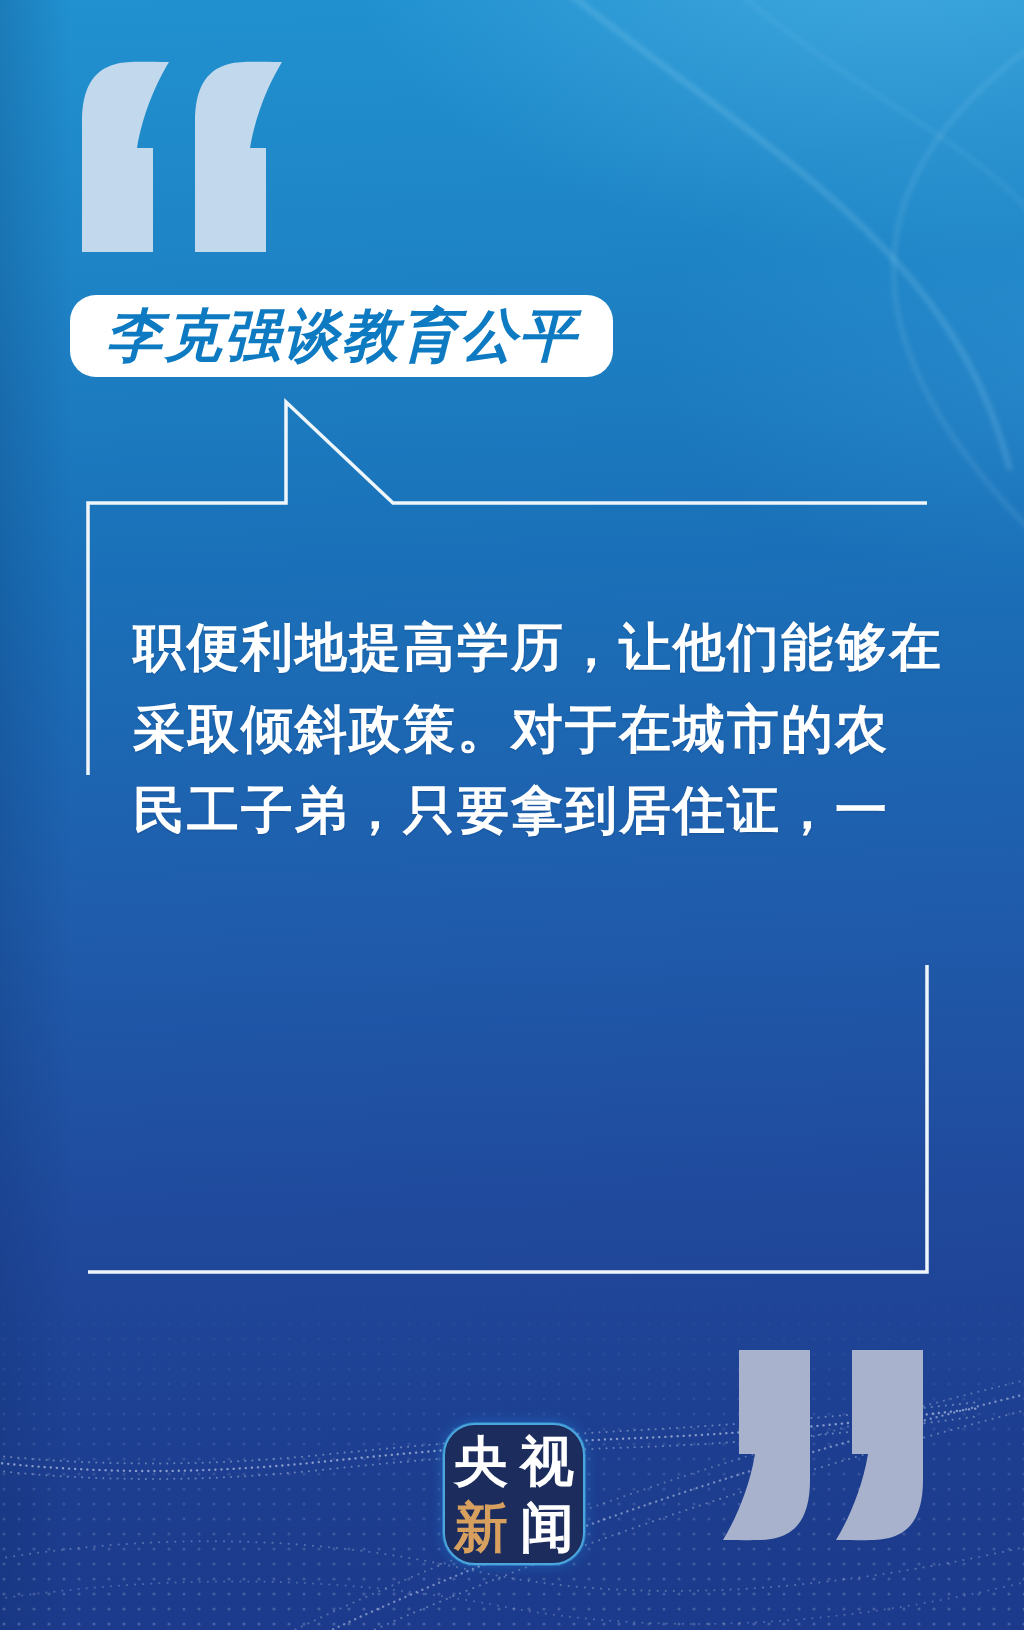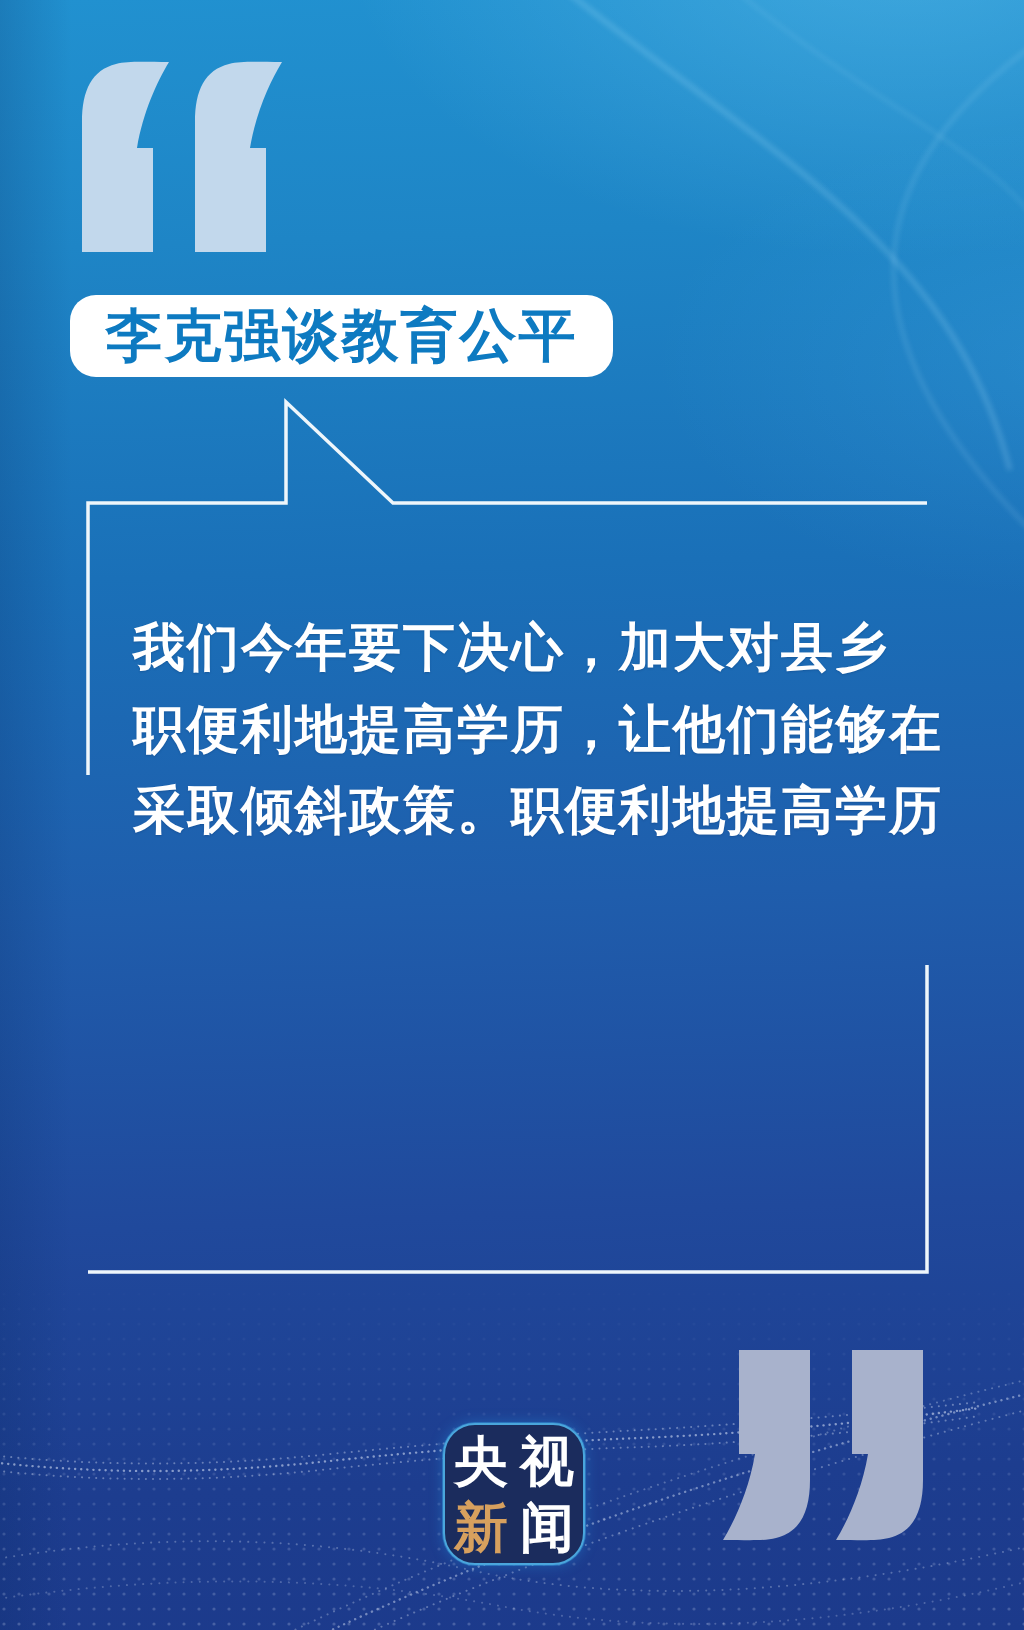--- a/index.html
+++ b/index.html
@@ -10,21 +10,21 @@
       radial-gradient(900px 520px at 88% -4%, rgba(130,220,255,.32), rgba(130,220,255,0) 62%),
       radial-gradient(700px 400px at 105% 22%, rgba(90,200,255,.16), rgba(90,200,255,0) 60%),
       linear-gradient(90deg, rgba(8,40,96,.20), rgba(8,40,96,0) 7%),
       linear-gradient(178deg, #2191d0 0%, #1e85c6 15%, #1a70b8 35%, #1f5dac 55%, #20499c 74%, #1d3d8f 90%, #1c3a8b 100%);
   }
   svg.layer{position:absolute;left:0;top:0;width:1024px;height:1630px;display:block;}
   .streak{filter:blur(2.5px);}
   .title-pill{
     position:absolute;left:70px;top:295px;width:543px;height:82px;
     background:#ffffff;border-radius:26px;
-    display:flex;align-items:center;justify-content:center;
+    display:flex;align-items:center;justify-content:center;font-style:italic;
   }
   .title-pill span{
     font-size:57px;font-weight:800;color:#0d7ac1;letter-spacing:2px;white-space:nowrap;
   }
   .quote-text{
     position:absolute;left:133px;top:607px;width:790px;
     font-size:52px;font-weight:800;color:#ffffff;letter-spacing:2px;
     line-height:81.5px;text-shadow:0 1px 2px rgba(0,40,90,.25);
   }
   .quote-text div{white-space:nowrap;}
@@ -97,23 +97,23 @@
         <use href="#qmark" x="113"></use>
       </g>
     </g>
   </svg>
 
   <div class="title-pill">
     <span>李克强谈教育公平</span>
   </div>
 
   <div class="quote-text">
-    <div>我们今年要下决心，加大对县乡</div>
     <div>职便利地提高学历，让他们能够在</div>
-    <div>采取倾斜政策。职便利地提高学历</div>
+    <div>采取倾斜政策。对于在城市的农</div>
+    <div>民工子弟，只要拿到居住证，一</div>
   </div>
 
   <div class="logo">
     <span class="ch">央</span>
     <span class="ch">视</span>
     <span class="ch gold">新</span>
     <span class="ch">闻</span>
   </div>
 
 </div>

